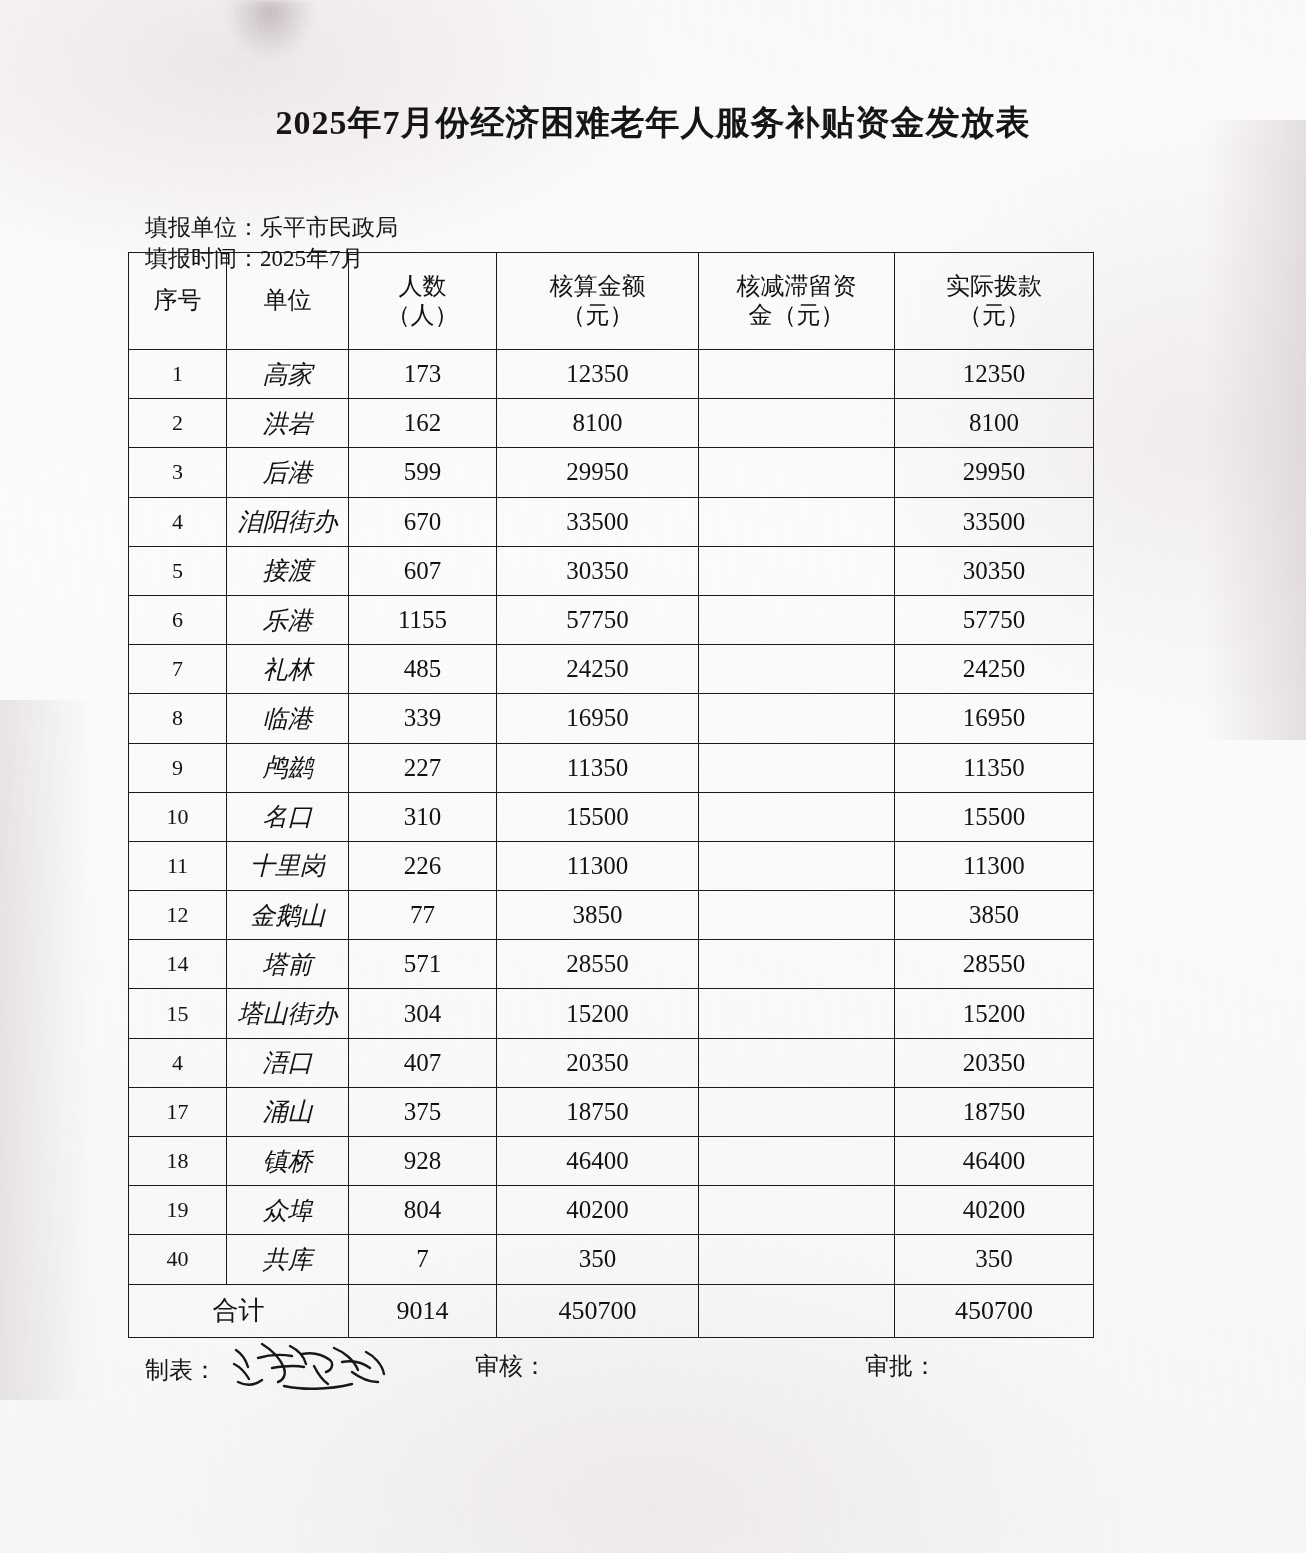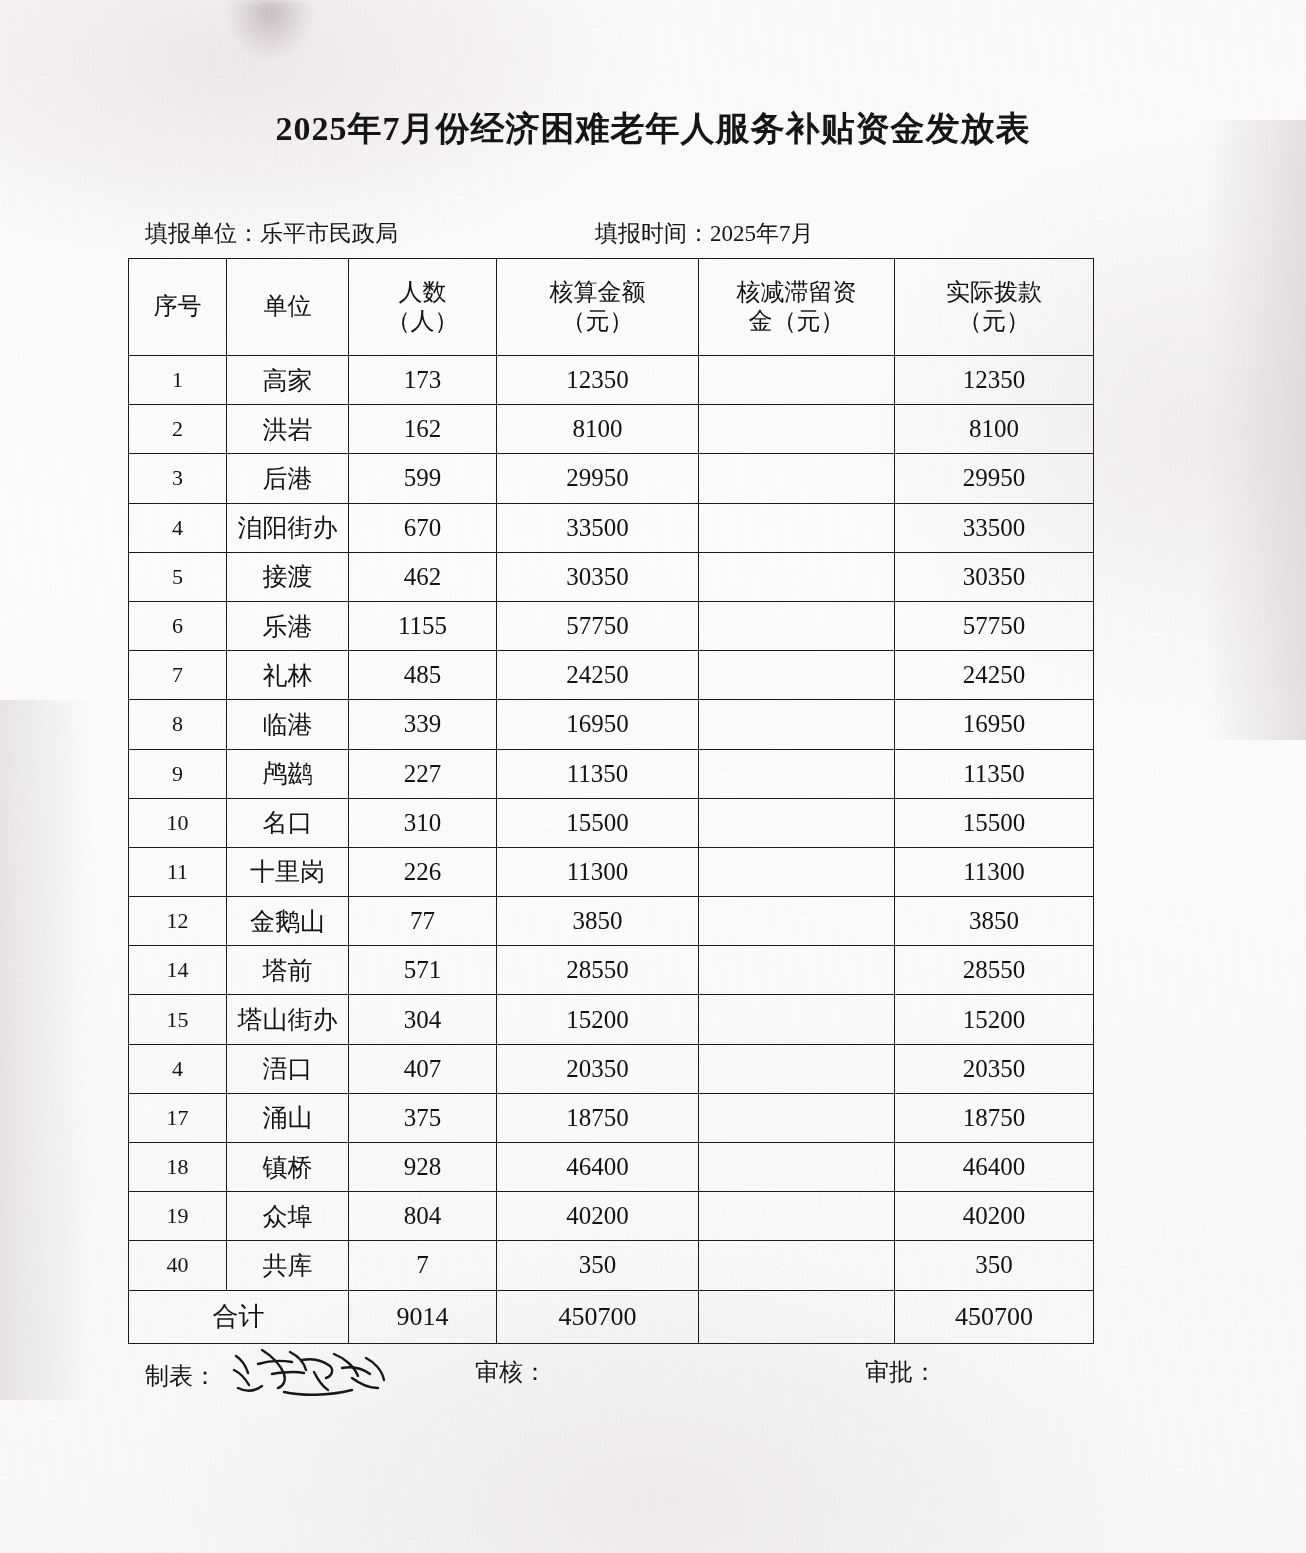--- a/index.html
+++ b/index.html
@@ -49,21 +49,20 @@
   }
   .smudge-left {
     position: absolute;
     left: 0; top: 700px; width: 110px; height: 700px;
     background: linear-gradient(90deg, rgba(208,200,205,0.45), rgba(255,255,255,0) 85%);
     pointer-events: none;
   }
   .doc {
     position: absolute;
     inset: 0;
-    margin-top: 6px;
   }
   .title {
     position: absolute;
     top: 100px;
     left: 0;
     width: 100%;
     text-align: center;
     font-size: 34px;
     font-weight: 700;
     letter-spacing: 1px;
@@ -71,20 +70,21 @@
     color: #161616;
   }
   .meta {
     position: absolute;
     top: 212px;
     left: 145px;
     width: 960px;
     display: flex;
     font-size: 23px;
     color: #161616;
+    flex-direction: column;
   }
   .meta .unit { width: 450px; }
   .meta .time { }
 
   table.grid {
     position: absolute;
     top: 252px;
     left: 128px;
     width: 965px;
     border-collapse: collapse;
@@ -103,21 +103,21 @@
   thead th {
     height: 96px;
     font-size: 24px;
     line-height: 1.22;
   }
   tbody td {
     height: 48.2px;
     font-size: 25px;
   }
   tbody td.idx { font-size: 22px; }
-  tbody td.unitname { font-size: 25px; }
+  tbody td.unitname { font-size: 25px; font-style: italic; }
   tbody tr.total td {
     font-size: 26px;
     height: 52px;
   }
   col.c1 { width: 98px; }
   col.c2 { width: 122px; }
   col.c3 { width: 148px; }
   col.c4 { width: 202px; }
   col.c5 { width: 196px; }
   col.c6 { width: 199px; }
@@ -222,21 +222,21 @@
           <td class="idx">4</td>
           <td class="unitname">洎阳街办</td>
           <td>670</td>
           <td>33500</td>
           <td></td>
           <td>33500</td>
         </tr>
         <tr>
           <td class="idx">5</td>
           <td class="unitname">接渡</td>
-          <td>462</td>
+          <td>607</td>
           <td>30350</td>
           <td></td>
           <td>30350</td>
         </tr>
         <tr>
           <td class="idx">6</td>
           <td class="unitname">乐港</td>
           <td>1155</td>
           <td>57750</td>
           <td></td>

